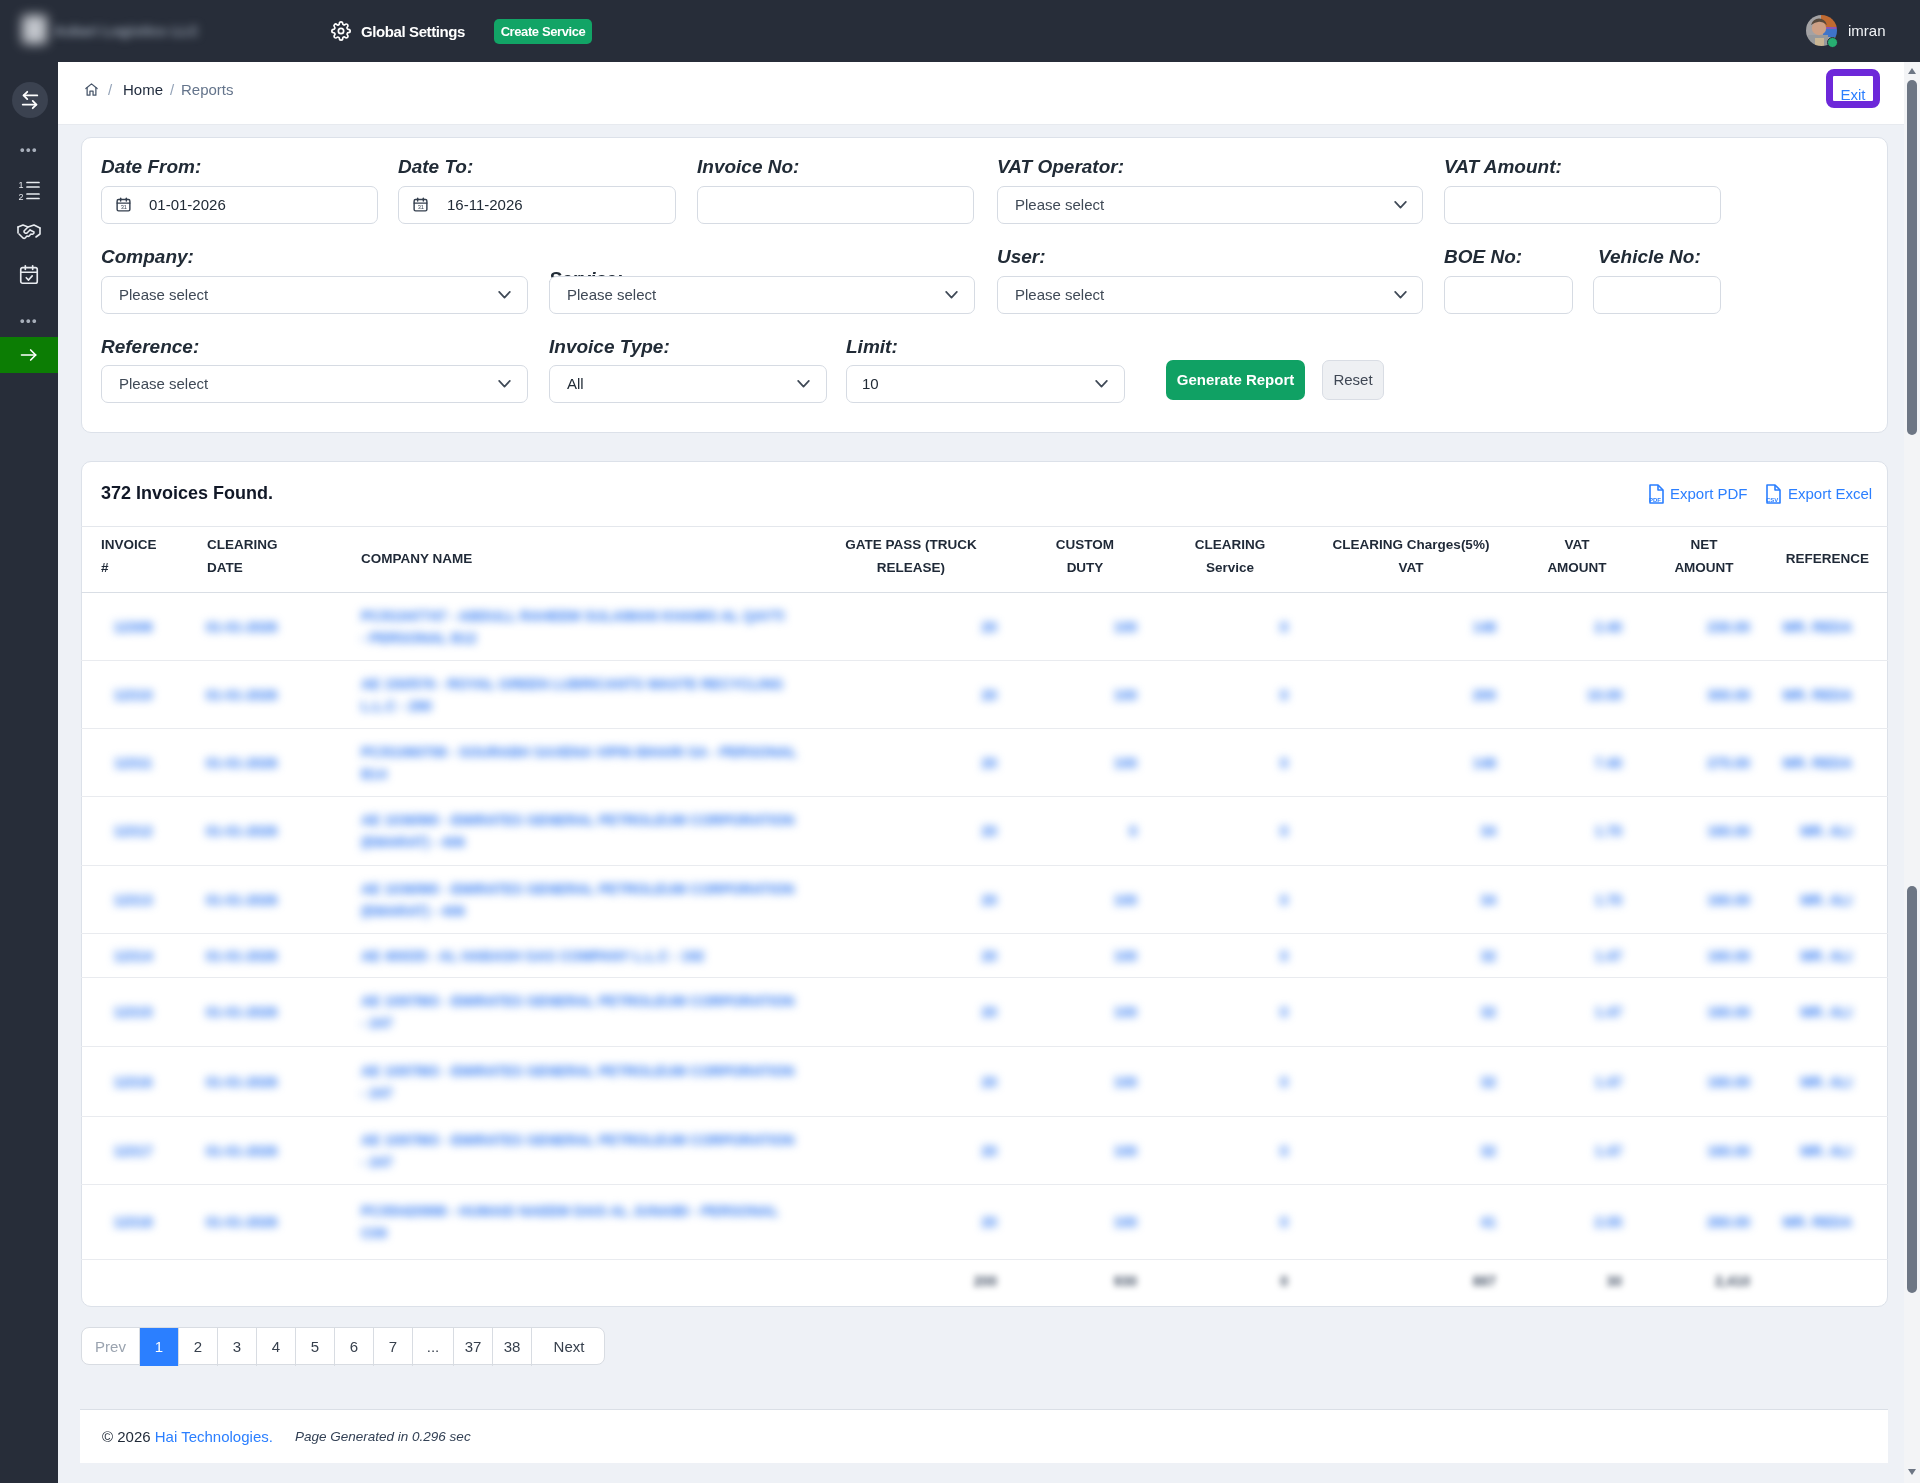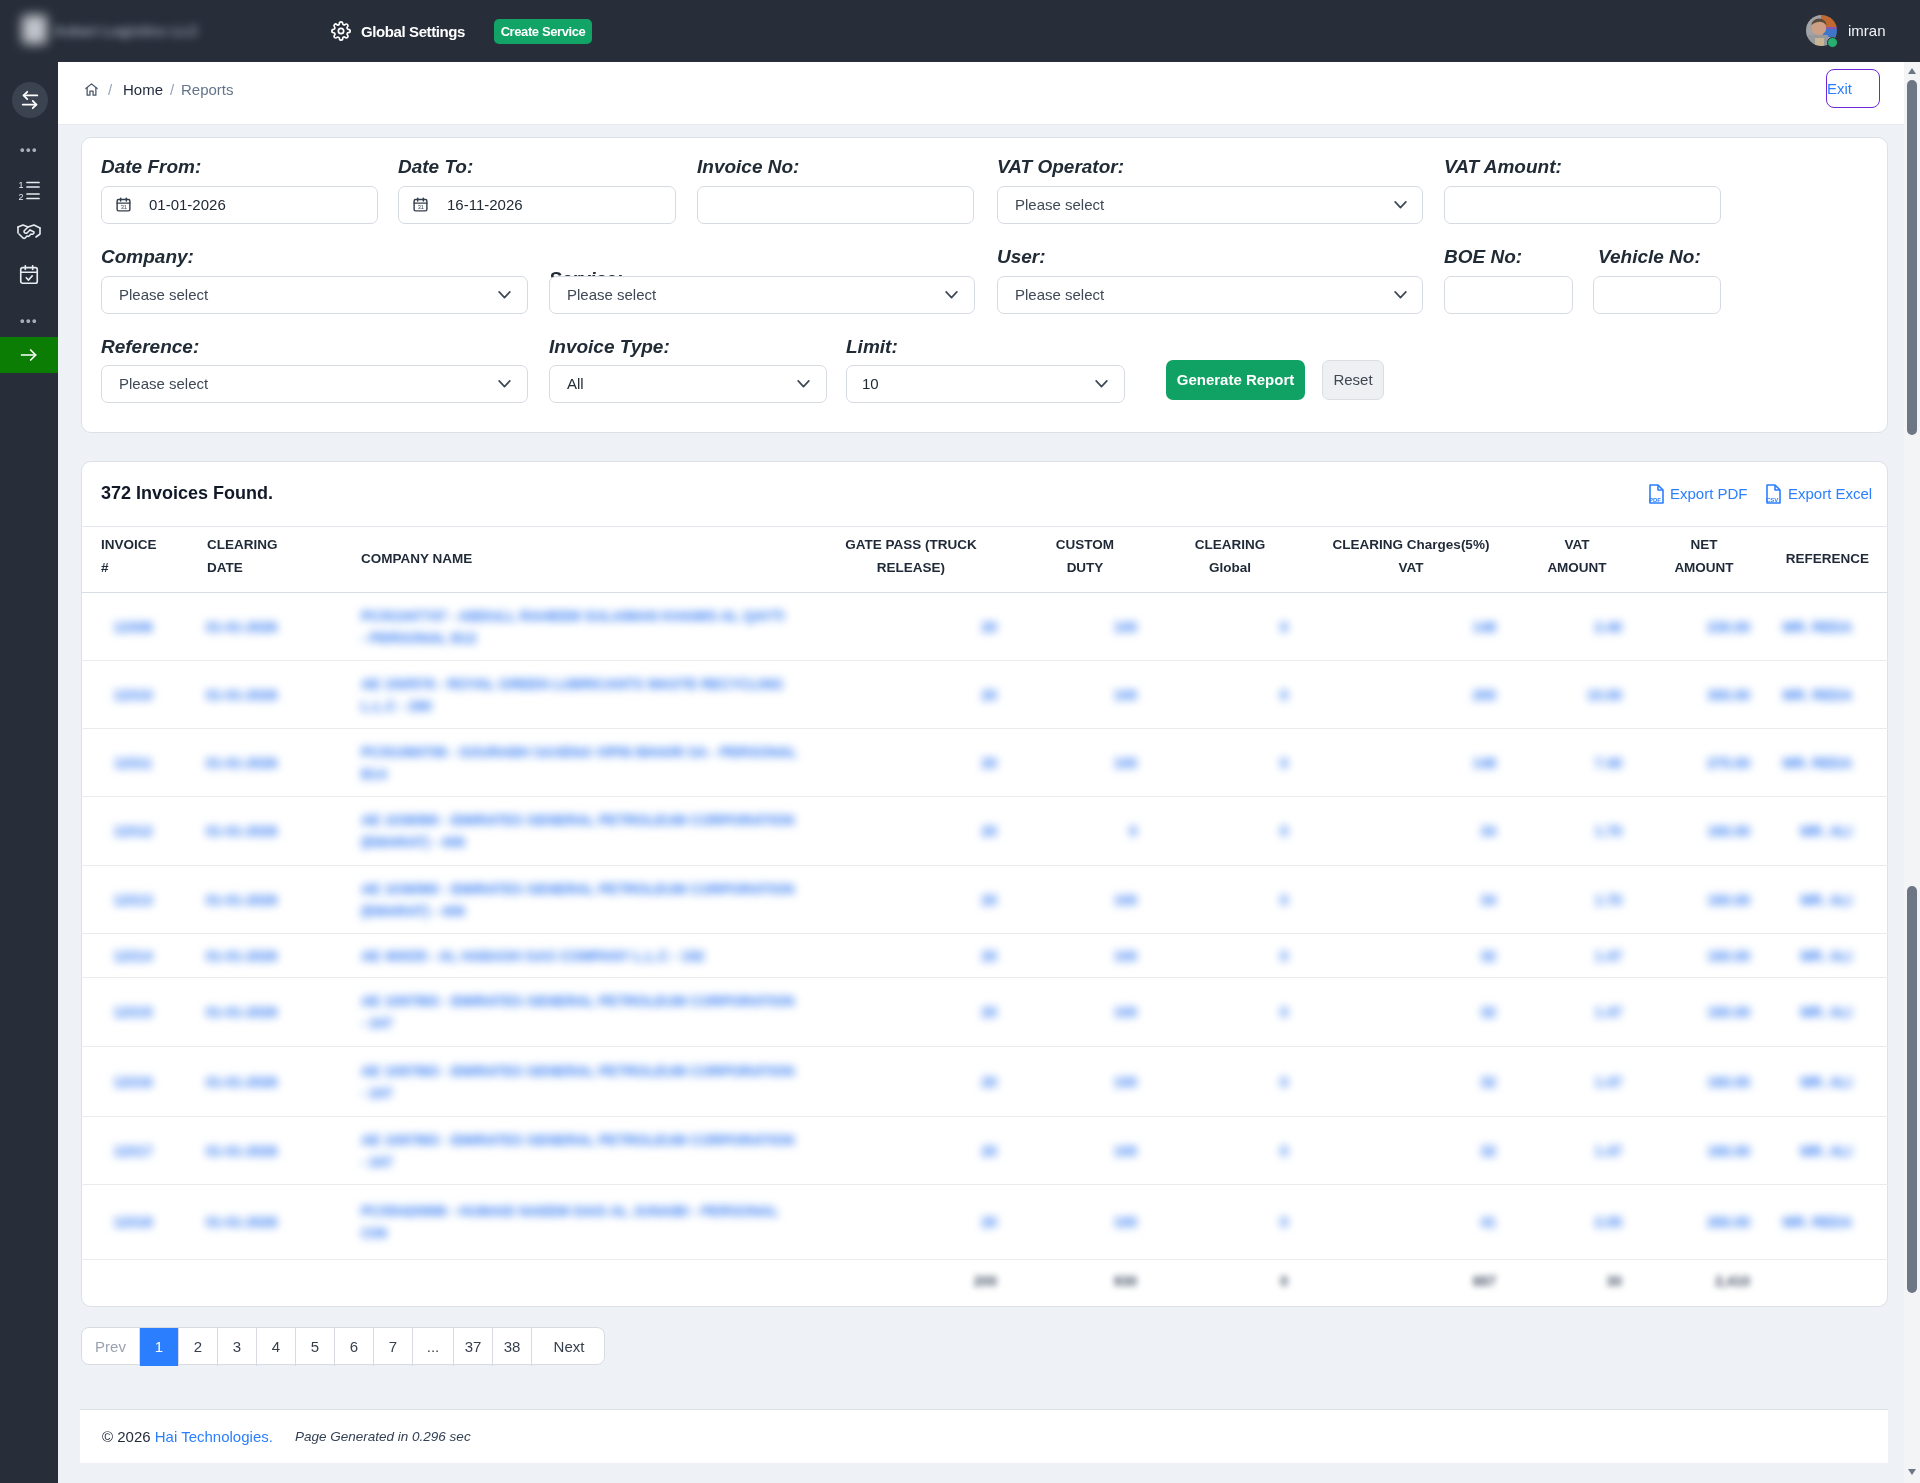--- a/index.html
+++ b/index.html
@@ -85,21 +85,21 @@
 
 <div class="abs" style="left:58px;top:62px;width:1846px;height:63px;background:#ffffff;border-bottom:1px solid #e7eaef;">
   <svg class="abs" style="left:26px;top:20px;" width="15" height="15" viewBox="0 0 24 24" fill="none" stroke="#475569" stroke-width="2" stroke-linecap="round" stroke-linejoin="round">
     <path d="M3 10.5 L12 3 L21 10.5"></path>
     <path d="M5 9 V21 H9.5 V14.5 H14.5 V21 H19 V9"></path>
   </svg>
   <div class="abs" style="left:50px;top:19px;font-size:15px;color:#94a3b8;">/</div>
   <div class="abs" style="left:65px;top:19px;font-size:15px;color:#1e293b;">Home</div>
   <div class="abs" style="left:112px;top:19px;font-size:15px;color:#94a3b8;">/</div>
   <div class="abs" style="left:123px;top:19px;font-size:15px;color:#64748b;">Reports</div>
-  <div class="abs" style="left:1768px;top:7px;width:54px;height:39px;border:1px solid #6d28d9;border-radius:8px;color:#2b7fff;font-size:15px;text-align:left;line-height:37px;">Exit</div>
+  <div class="abs" style="left:1768px;top:7px;width:54px;height:39px;border:7px solid #6d28d9;border-radius:8px;color:#2b7fff;font-size:15px;text-align:center;line-height:37px;">Exit</div>
 </div>
 
 <div class="abs" style="left:81px;top:137px;width:1807px;height:296px;background:#fff;border:1px solid #dce1e9;border-radius:10px;">
 
   <div class="lbl" style="left:19px;top:21px;">Date From:</div>
   <div class="lbl" style="left:316px;top:21px;">Date To:</div>
   <div class="lbl" style="left:615px;top:21px;">Invoice No:</div>
   <div class="lbl" style="left:915px;top:21px;">VAT Operator:</div>
   <div class="lbl" style="left:1362px;top:21px;">VAT Amount:</div>
 
@@ -196,21 +196,21 @@
 <div class="th" style="left:101px;top:537px;">INVOICE</div>
 <div class="th" style="left:101px;top:560px;">#</div>
 <div class="th" style="left:207px;top:537px;">CLEARING</div>
 <div class="th" style="left:207px;top:560px;">DATE</div>
 <div class="th" style="left:361px;top:551px;">COMPANY NAME</div>
 <div class="th" style="left:826px;top:537px;width:170px;text-align:center;">GATE PASS (TRUCK</div>
 <div class="th" style="left:826px;top:560px;width:170px;text-align:center;">RELEASE)</div>
 <div class="th" style="left:1035px;top:537px;width:100px;text-align:center;">CUSTOM</div>
 <div class="th" style="left:1035px;top:560px;width:100px;text-align:center;">DUTY</div>
 <div class="th" style="left:1180px;top:537px;width:100px;text-align:center;">CLEARING</div>
-<div class="th" style="left:1180px;top:560px;width:100px;text-align:center;">Global</div>
+<div class="th" style="left:1180px;top:560px;width:100px;text-align:center;">Service</div>
 <div class="th" style="left:1311px;top:537px;width:200px;text-align:center;">CLEARING Charges(5%)</div>
 <div class="th" style="left:1311px;top:560px;width:200px;text-align:center;">VAT</div>
 <div class="th" style="left:1527px;top:537px;width:100px;text-align:center;">VAT</div>
 <div class="th" style="left:1527px;top:560px;width:100px;text-align:center;">AMOUNT</div>
 <div class="th" style="left:1654px;top:537px;width:100px;text-align:center;">NET</div>
 <div class="th" style="left:1654px;top:560px;width:100px;text-align:center;">AMOUNT</div>
 <div class="th" style="left:1769px;top:551px;width:100px;text-align:right;">REFERENCE</div>
 
 <div class="trow" style="top:594px;height:67px;">
 <span class="bd" style="left:22px;width:60px;top:23px;text-align:center;">12308</span>

